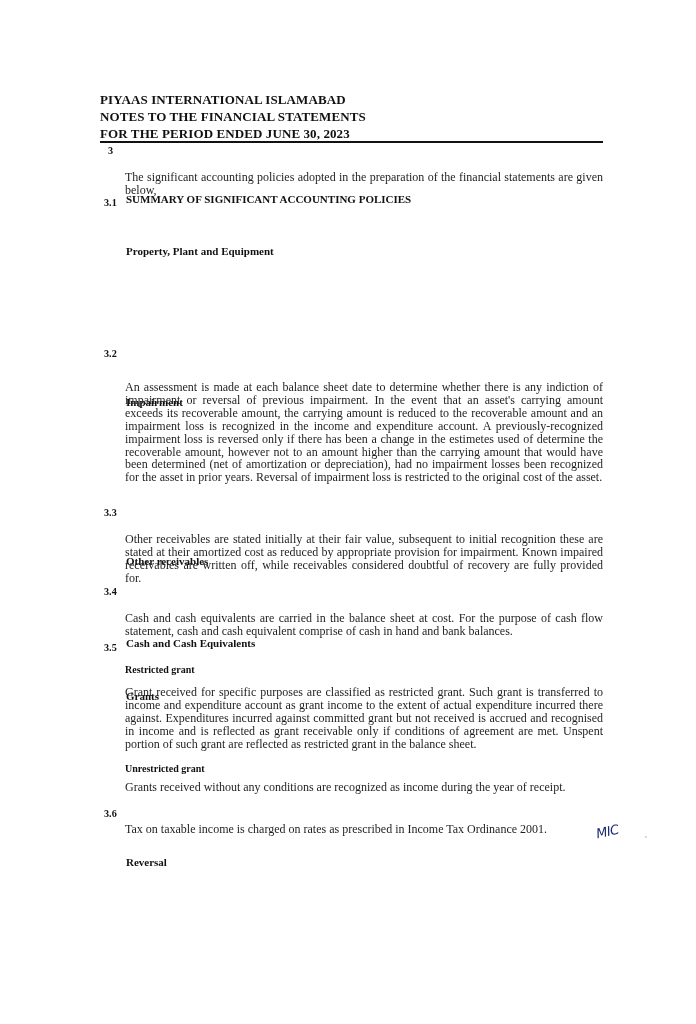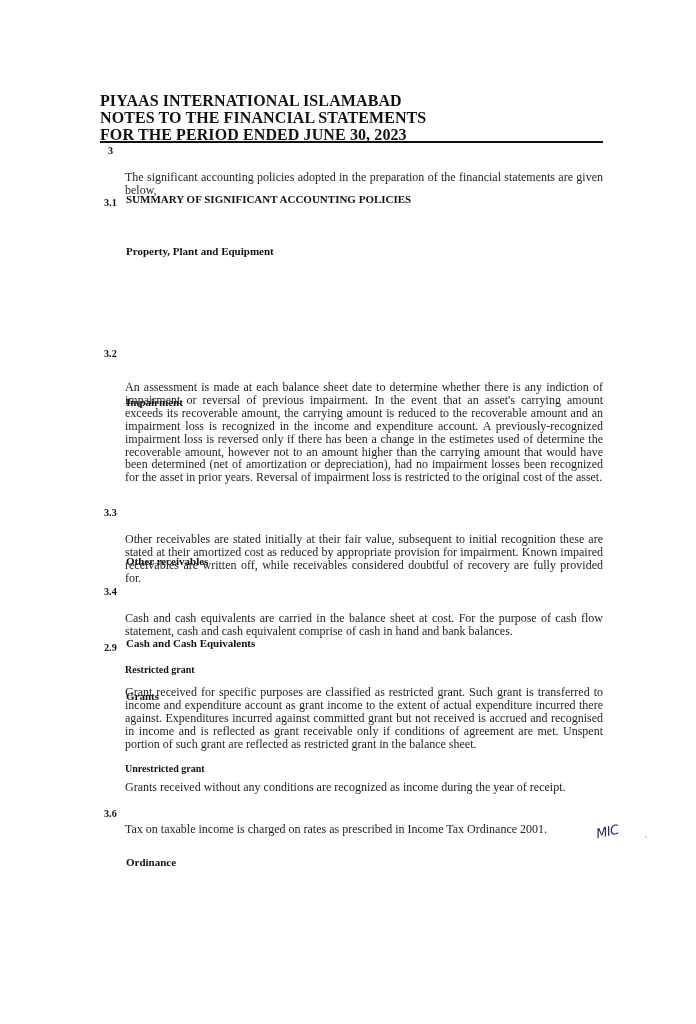--- a/index.html
+++ b/index.html
@@ -1,20 +1,20 @@
 <!DOCTYPE html>
 <html><head>
 <meta charset="utf-8">
 <style>
   html, body { margin: 0; padding: 0; }
   body {
     width: 696px; height: 1024px; background: #ffffff; position: relative; overflow: hidden;
     font-family: "Liberation Serif", "DejaVu Serif", serif; color: #1a1a1a;
   }
-  .hdr { position: absolute; left: 100px; font-weight: bold; font-size: 16px; letter-spacing: 0.1px; color: #111; }
+  .hdr { position: absolute; left: 100px; font-weight: bold; font-size: 13px; letter-spacing: 0.1px; color: #111; }
   .rule { position: absolute; left: 100px; top: 141px; width: 503px; height: 2px; background: #111; }
   .sec-num { position: absolute; font-weight: bold; font-size: 10.2px; color: #111; }
   .sec-title { position: absolute; font-weight: bold; font-size: 11px; color: #111; margin-top: 48px; }
   .para { position: absolute; left: 125px; width: 478px; font-size: 12px; line-height: 12.9px; text-align: justify; color: #1e1e1e; }
   .para p { margin: 0; text-align: justify; }
   .subhead { position: absolute; left: 125px; font-weight: bold; font-size: 10px; color: #111; }
   .sig { position: absolute; left: 596px; top: 824px; font-family: "DejaVu Sans", sans-serif; font-size: 13px; color: #1c2a6b; font-style: italic; transform: rotate(-12deg); letter-spacing: -0.5px; }
   .speck { position: absolute; left: 645px; top: 836px; width: 2px; height: 2px; background: #ccc; border-radius: 1px; }
 </style>
 </head>
@@ -45,27 +45,27 @@
 <div class="para" style="top:533px;">
   <p>Other receivables are stated initially at their fair value, subsequent to initial recognition these are stated at their amortized cost as reduced by appropriate provision for impairment. Known impaired receivables are written off, while receivables considered doubtful of recovery are fully provided for.</p>
 </div>
 
 <div class="sec-num" style="left:104px; top:586px;">3.4</div>
 <div class="sec-title" style="left:126px; top:589px;">Cash and Cash Equivalents</div>
 <div class="para" style="top:612px;">
   <p>Cash and cash equivalents are carried in the balance sheet at cost. For the purpose of cash flow statement, cash and cash equivalent comprise of cash in hand and bank balances.</p>
 </div>
 
-<div class="sec-num" style="left:104px; top:642px;">2.9</div>
+<div class="sec-num" style="left:104px; top:642px;">3.5</div>
 <div class="sec-title" style="left:126px; top:642px;">Grants</div>
 <div class="subhead" style="top:664px;">Restricted grant</div>
 <div class="para" style="top:686px;">Grant received for specific purposes are classified as restricted grant. Such grant is transferred to income and expenditure account as grant income to the extent of actual expenditure incurred there against. Expenditures incurred against committed grant but not received is accrued and recognised in income and is reflected as grant receivable only if conditions of agreement are met. Unspent portion of such grant are reflected as restricted grant in the balance sheet.</div>
 <div class="subhead" style="top:763px;">Unrestricted grant</div>
 <div class="para" style="top:781px;">Grants received without any conditions are recognized as income during the year of receipt.</div>
 
 <div class="sec-num" style="left:104px; top:808px;">3.6</div>
-<div class="sec-title" style="left:126px; top:808px;">Ordinance</div>
+<div class="sec-title" style="left:126px; top:808px;">Reversal</div>
 <div class="para" style="top:823px;">
   <p>Tax on taxable income is charged on rates as prescribed in Income Tax Ordinance 2001.</p>
 </div>
 
 <div class="sig">MIC</div>
 <div class="speck"></div>
 
 </body></html>

